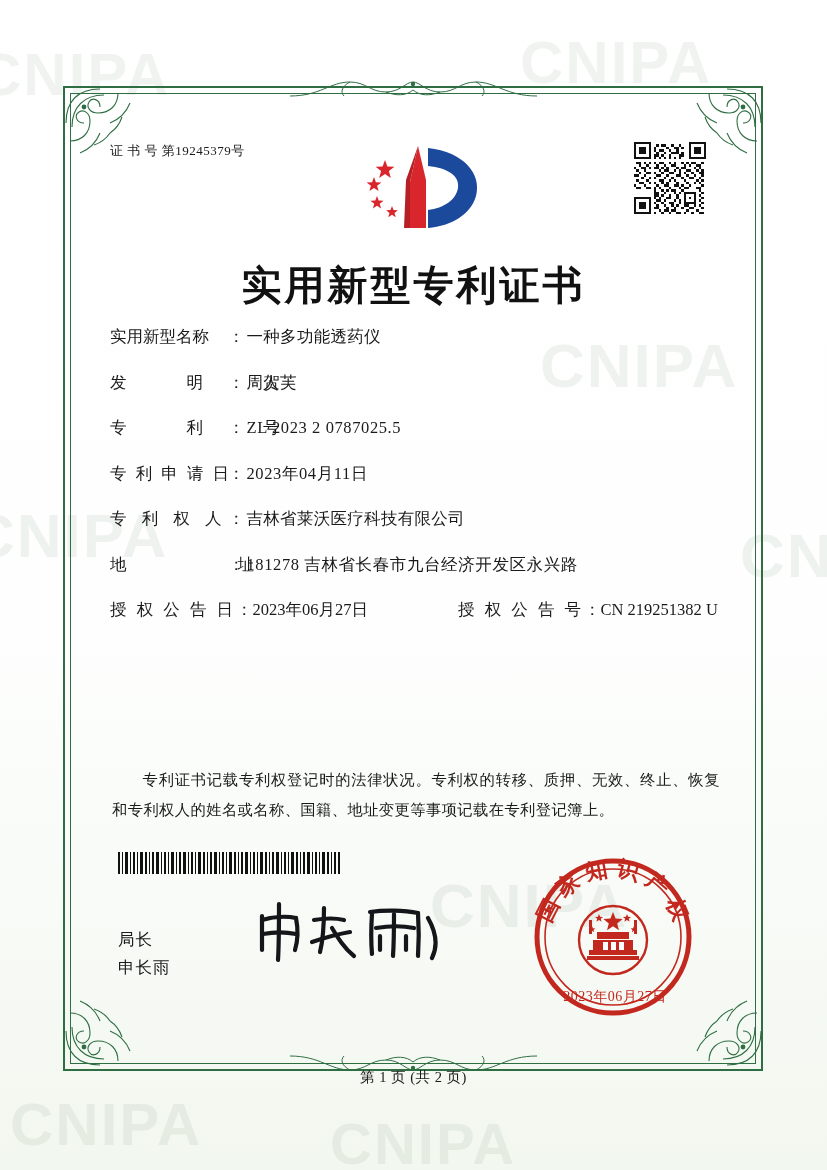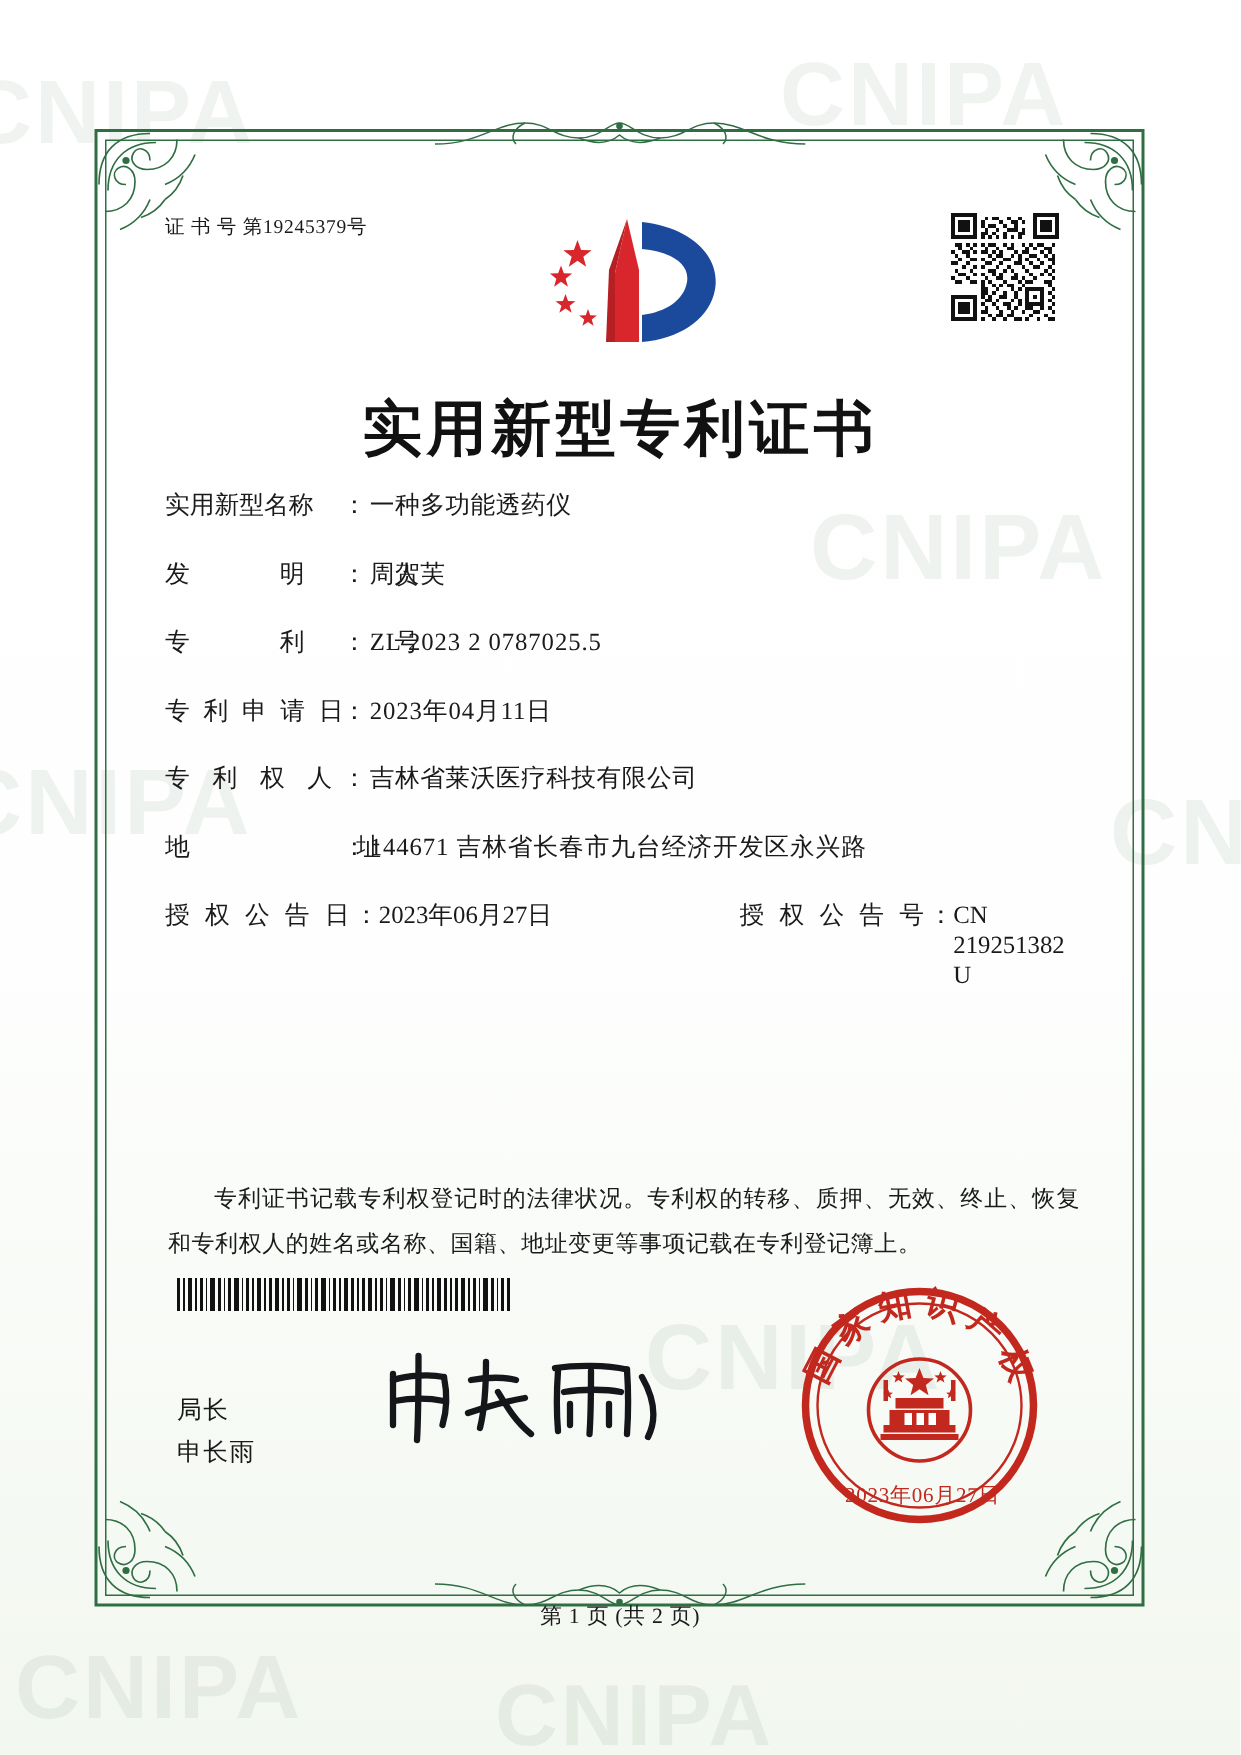--- a/index.html
+++ b/index.html
@@ -160,21 +160,20 @@
     font-family: "Liberation Serif", serif;
     letter-spacing: 0.6px;
   }
 
   
   .field-2col {
     display: flex;
     align-items: baseline;
     height: 45.5px;
     font-size: 16.5px;
-    gap: 35px;
   }
   .field-2col .left {
     display: flex;
     align-items: baseline;
     width: 348px;
     flex: 0 0 348px;
   }
   .field-2col .right {
     display: flex;
     align-items: baseline;
@@ -189,21 +188,21 @@
     position: absolute;
     left: 112px;
     width: 608px;
     font-size: 15.3px;
     line-height: 30px;
     text-align: justify;
     text-indent: 2em;
     letter-spacing: 0.4px;
   }
   .p1 { top: 668px; }
-  .p2 { top: 765px; margin-top: 20px; }
+  .p2 { top: 765px; }
 
   
   .barcode {
     position: absolute;
     left: 118px;
     top: 852px;
     width: 222px;
     height: 22px;
   }
 
@@ -635,21 +634,21 @@
 
     <div class="field">
       <span class="lbl sp4">专 利 权 人</span>
       <span class="colon">：</span>
       <span class="val">吉林省莱沃医疗科技有限公司</span>
     </div>
 
     <div class="field">
       <span class="lbl sp5">地　　　　址</span>
       <span class="colon">：</span>
-      <span class="val latin">144671 吉林省长春市九台经济开发区永兴路</span>
+      <span class="val latin">181278 吉林省长春市九台经济开发区永兴路</span>
     </div>
 
     <div class="field-2col">
       <span class="left">
         <span class="lbl2">授 权 公 告 日</span>
         <span class="colon">：</span>
         <span class="val latin">2023年06月27日</span>
       </span>
       <span class="right">
         <span class="lbl2">授 权 公 告 号</span>

